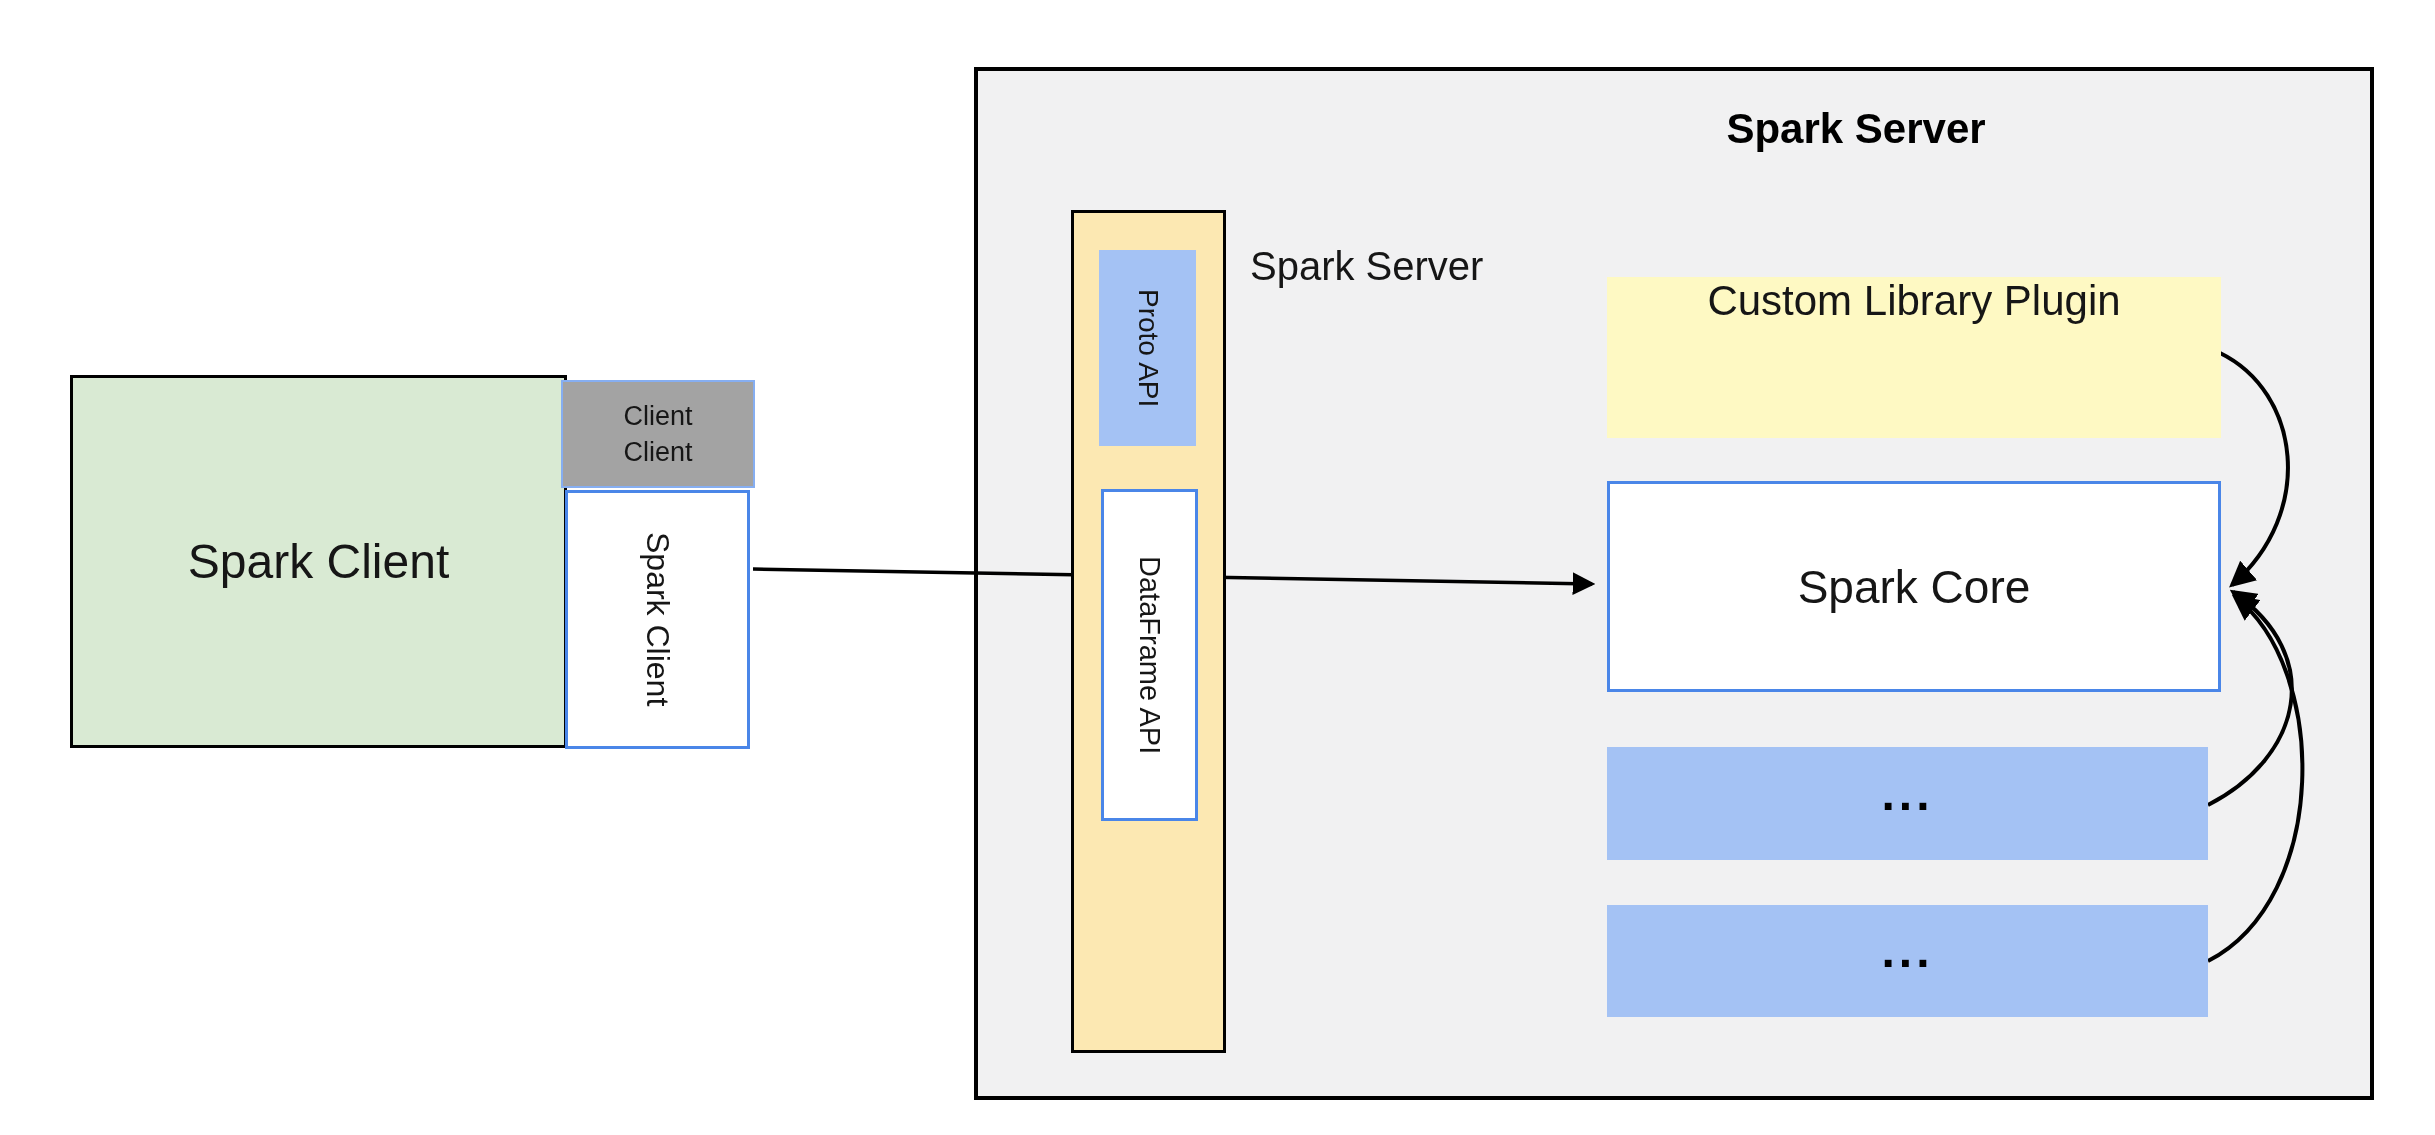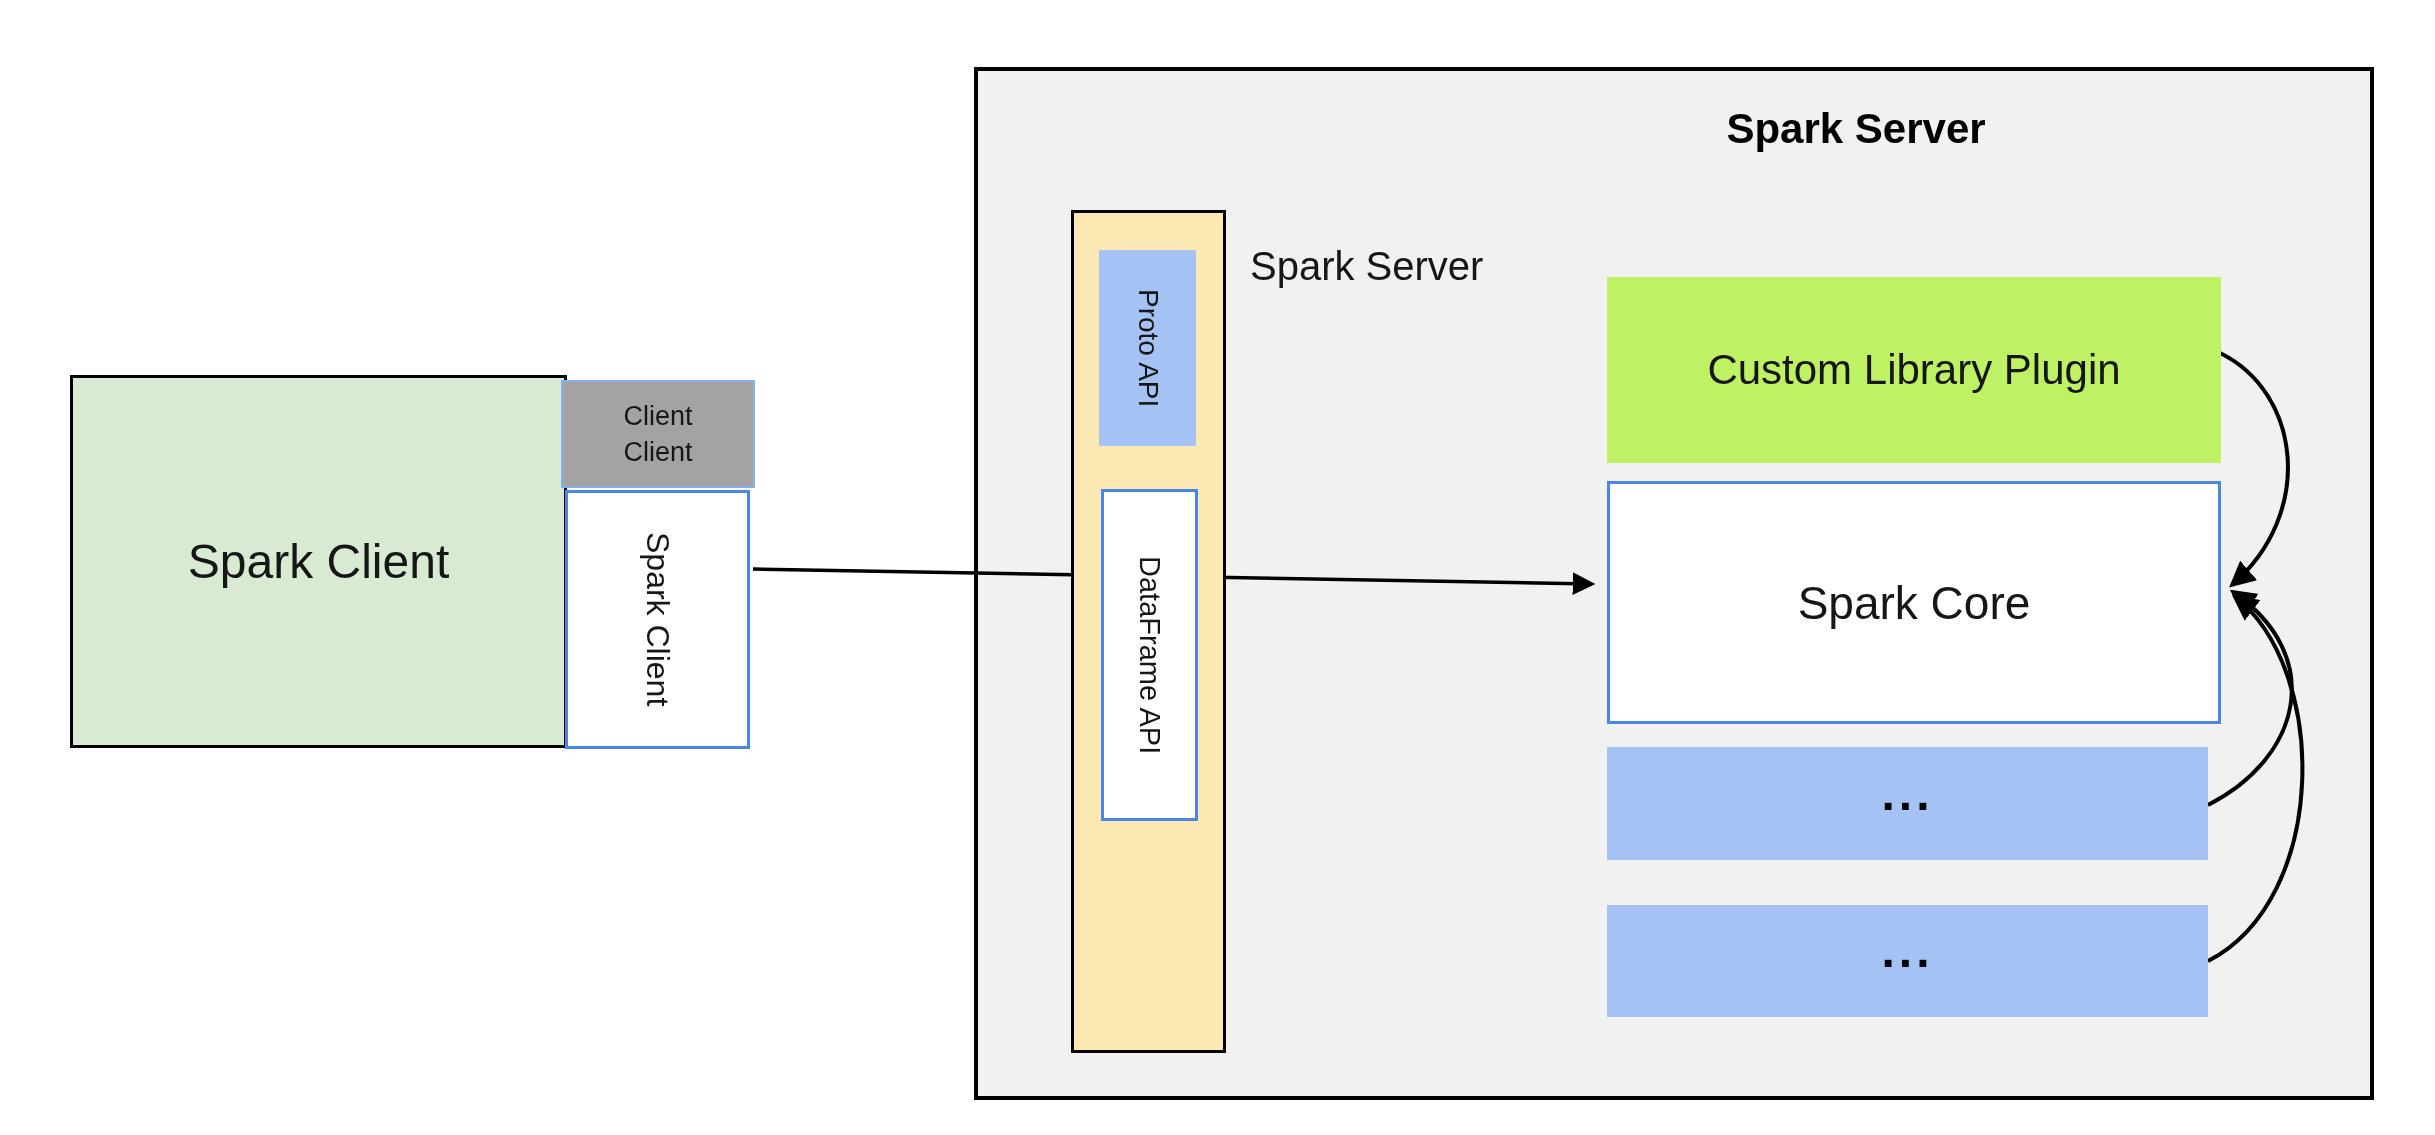--- a/index.html
+++ b/index.html
@@ -102,28 +102,28 @@
   
   .server-title {
     left: 1656px; top: 105px; width: 400px;
     text-align: center;
     font-weight: bold;
     font-size: 42px; line-height: 48px;
     color: #000000;
     z-index: 2;
   }
   .plugin-box {
-    left: 1607px; top: 277px; width: 614px; height: 186px;
-    background: #bef264;
-    z-index: 2;
-    display: flex; align-items: center; justify-content: center;
+    left: 1607px; top: 277px; width: 614px; height: 161px;
+    background: #fef9c3;
+    z-index: 2;
+    display: flex; align-items: flex-start; justify-content: center;
     font-size: 42px;
   }
   .core-box {
-    left: 1607px; top: 481px; width: 614px; height: 243px;
+    left: 1607px; top: 481px; width: 614px; height: 211px;
     background: #ffffff;
     border: 3px solid #4a86e8;
     z-index: 2;
     display: flex; align-items: center; justify-content: center;
     font-size: 46px;
   }
   .dots-box-1 {
     left: 1607px; top: 747px; width: 601px; height: 113px;
     background: #a4c2f4;
     z-index: 2;

